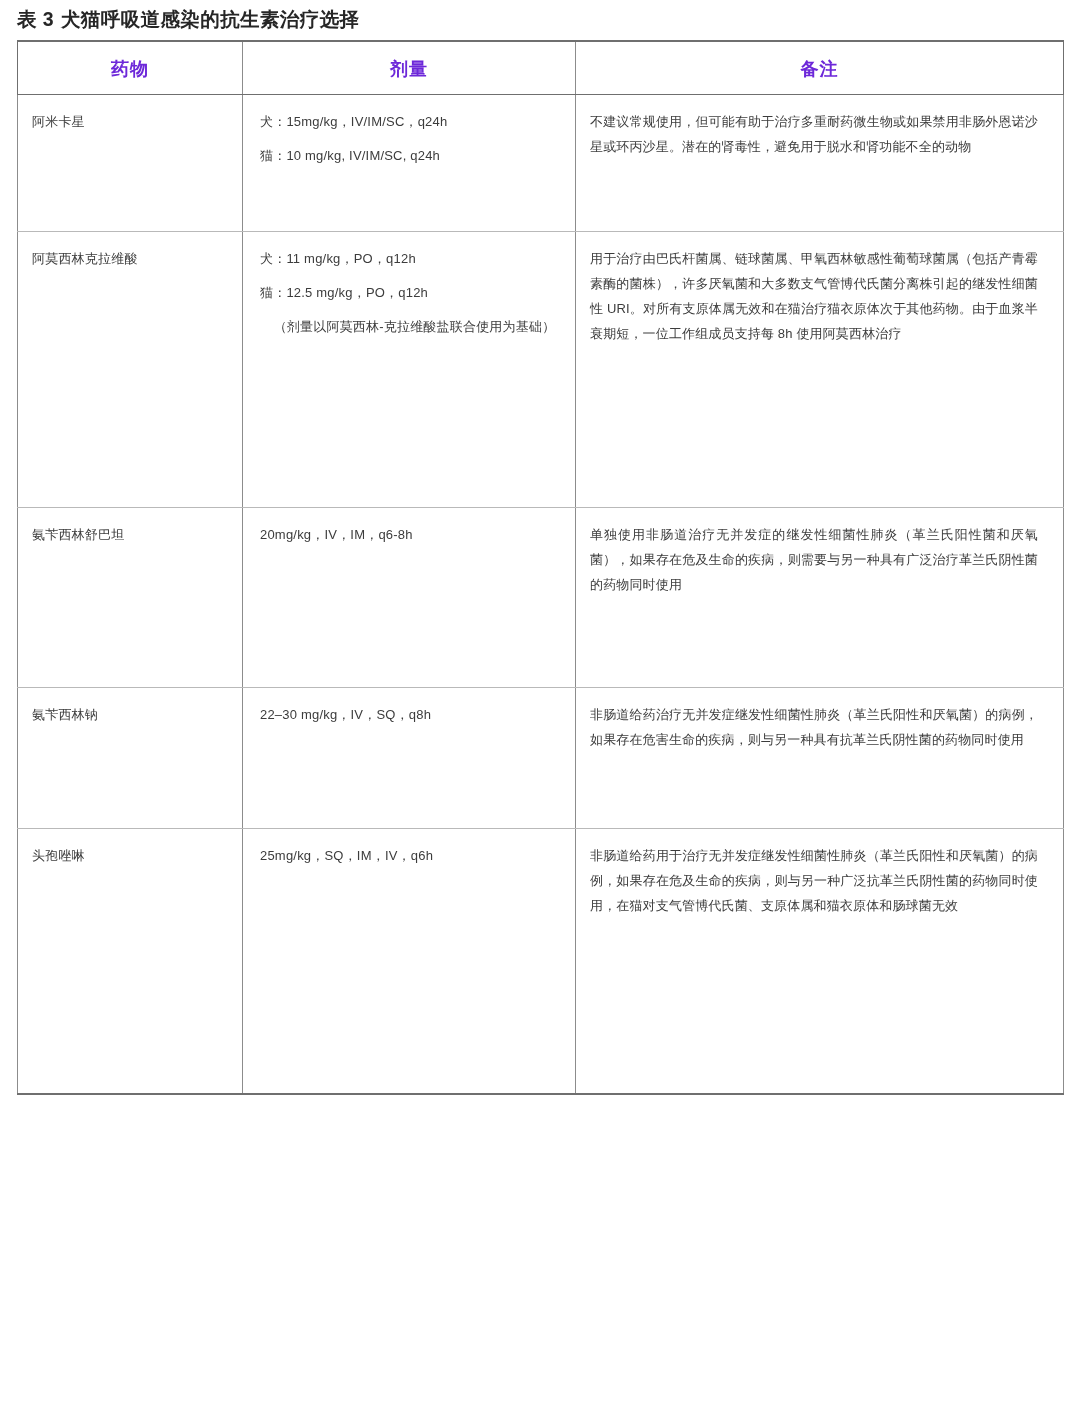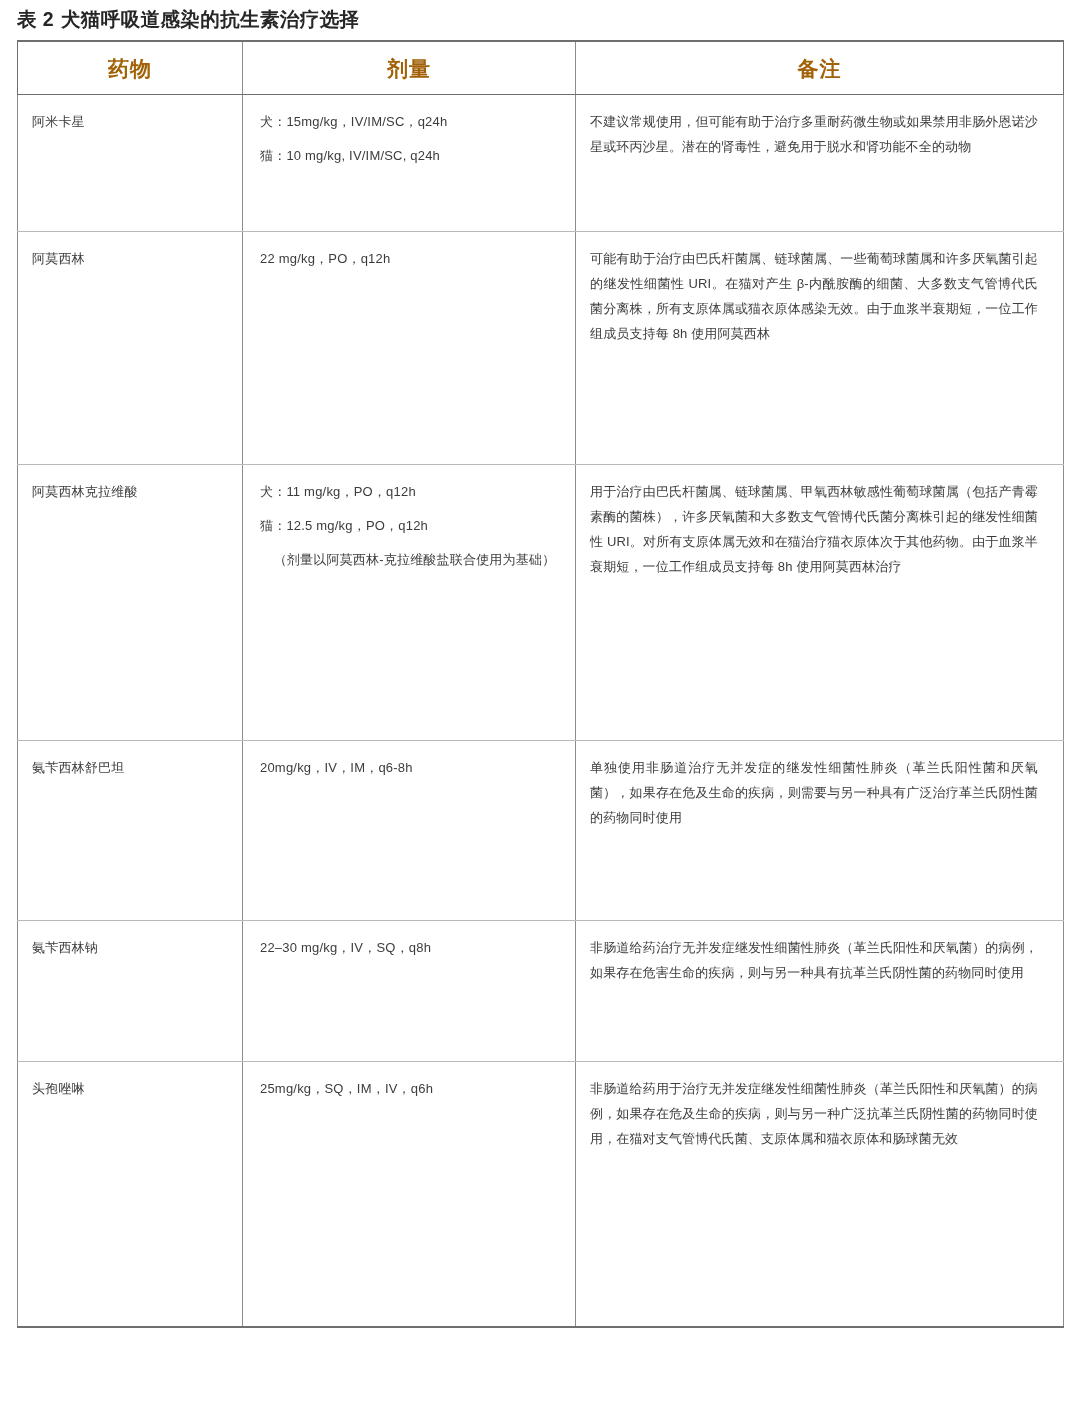--- a/index.html
+++ b/index.html
@@ -45,23 +45,23 @@
   }
   table.drug-table col.c-drug  { width: 225px; }
   table.drug-table col.c-dose  { width: 333px; }
   table.drug-table col.c-notes { width: 488px; }
 
   thead th {
     border-top: 2px solid #6f6f6f;
     border-bottom: 1.6px solid #6f6f6f;
     border-left: 1.2px solid #8c8c8c;
     border-right: 1.2px solid #8c8c8c;
-    font-size: 21px;
+    font-size: 18px;
     font-weight: bold;
-    color: #a16207;
+    color: #6d28d9;
     text-align: center;
     padding: 12px 6px 10px 6px;
     height: 30px;
     vertical-align: middle;
     letter-spacing: 1px;
   }
   thead th:first-child { border-left: 1.4px solid #6f6f6f; }
   thead th:last-child  { border-right: 1.4px solid #6f6f6f; margin-top: 15px; }
 
   tbody td {
@@ -107,21 +107,21 @@
   tr[data-row="4"] td { height: 108px; }
   tr[data-row="5"] td { height: 58px; }
   tr[data-row="6"] td { height: 232px; }
 </style>
 </head>
 <body>
 
 <div class="page">
 
   <div class="caption">
-    <span class="cap-num">表 2</span><span>犬猫呼吸道感染的抗生素治疗选择</span>
+    <span class="cap-num">表 3</span><span>犬猫呼吸道感染的抗生素治疗选择</span>
   </div>
 
   <table class="drug-table">
     <colgroup>
       <col class="c-drug">
       <col class="c-dose">
       <col class="c-notes">
     </colgroup>
     <thead>
       <tr>
@@ -136,29 +136,20 @@
         <td class="cell-drug">阿米卡星</td>
         <td class="cell-dose">
           <span class="dose-line">犬：15mg/kg，IV/IM/SC，q24h</span>
           <span class="dose-line">猫：10 mg/kg, IV/IM/SC, q24h</span>
         </td>
         <td class="cell-notes">
           <span class="notes-text">不建议常规使用，但可能有助于治疗多重耐药微生物或如果禁用非肠外恩诺沙星或环丙沙星。潜在的肾毒性，避免用于脱水和肾功能不全的动物</span>
         </td>
       </tr>
 
-      <tr data-row="1">
-        <td class="cell-drug">阿莫西林</td>
-        <td class="cell-dose">
-          <span class="dose-line">22 mg/kg，PO，q12h</span>
-        </td>
-        <td class="cell-notes">
-          <span class="notes-text">可能有助于治疗由巴氏杆菌属、链球菌属、一些葡萄球菌属和许多厌氧菌引起的继发性细菌性 URI。在猫对产生 β-内酰胺酶的细菌、大多数支气管博代氏菌分离株，所有支原体属或猫衣原体感染无效。由于血浆半衰期短，一位工作组成员支持每 8h 使用阿莫西林</span>
-        </td>
-      </tr>
 
       <tr data-row="2">
         <td class="cell-drug">阿莫西林克拉维酸</td>
         <td class="cell-dose">
           <span class="dose-line">犬：11 mg/kg，PO，q12h</span>
           <span class="dose-line">猫：12.5 mg/kg，PO，q12h</span>
           <span class="dose-line indent">（剂量以阿莫西林-克拉维酸盐联合使用为基础）</span>
         </td>
         <td class="cell-notes">
           <span class="notes-text">用于治疗由巴氏杆菌属、链球菌属、甲氧西林敏感性葡萄球菌属（包括产青霉素酶的菌株），许多厌氧菌和大多数支气管博代氏菌分离株引起的继发性细菌性 URI。对所有支原体属无效和在猫治疗猫衣原体次于其他药物。由于血浆半衰期短，一位工作组成员支持每 8h 使用阿莫西林治疗</span>

